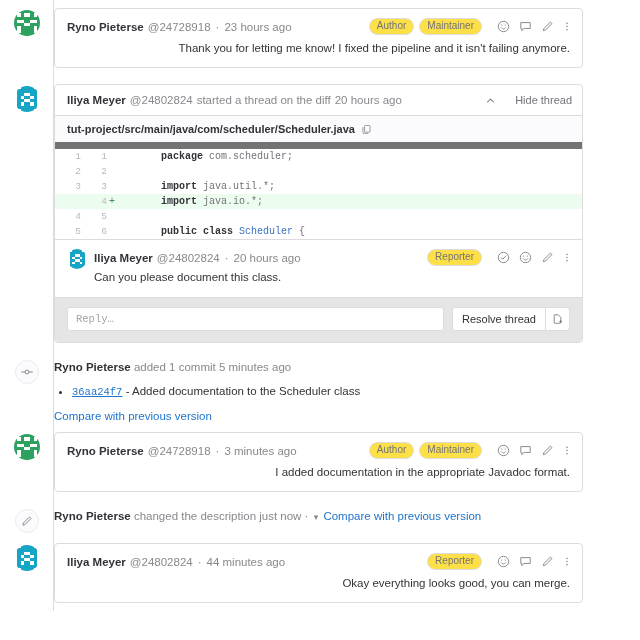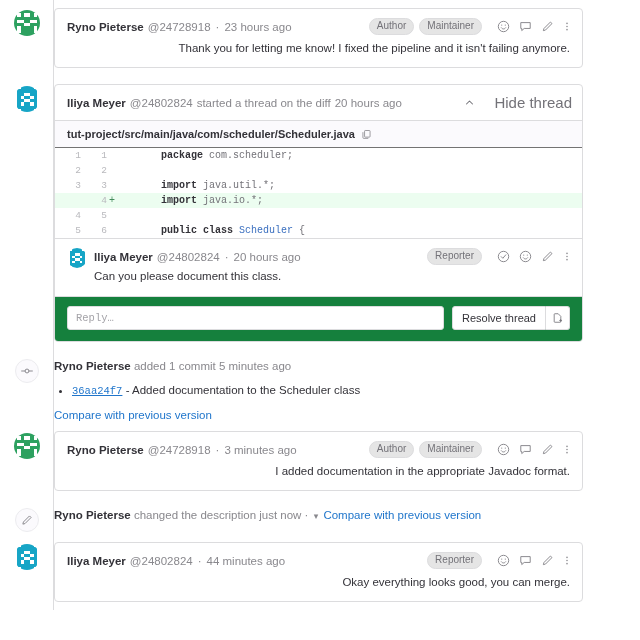--- a/index.html
+++ b/index.html
@@ -118,21 +118,21 @@
 
   .badges { display: flex; align-items: center; gap: 5px; }
   .badge {
     border: 1px solid #dcdcde;
     border-radius: 10px;
     color: #737278;
     font-size: 10px;
     padding: 1px 7px 2px;
     line-height: 12px;
     white-space: nowrap;
-    background: #e5e5e5;
+    background: #fde047;
   }
 
   .actions {
     display: flex;
     align-items: center;
     gap: 8px;
     margin-left: 10px;
     color: #89888d;
   }
   .act {
@@ -168,31 +168,31 @@
     align-items: center;
     padding: 9px 10px 9px 12px;
     gap: 4px;
     border-bottom: 1px solid #dcdcde;
   }
   .hide-thread {
     display: flex;
     align-items: center;
     gap: 20px;
     color: #737278;
-    font-size: 15px;
+    font-size: 11px;
     white-space: nowrap;
   }
   .hide-thread svg { width: 9px; height: 9px; display:block; }
 
   .file-head {
     display: flex;
     align-items: center;
     gap: 6px;
     background: #fbfafd;
-    border-bottom: 1px solid #737373;
+    border-bottom: 7px solid #737373;
     padding: 7px 12px;
   }
   .file-path {
     font-weight: bold;
     font-size: 11px;
     color: #333238;
   }
   .copy-ico { color: #89888d; display:flex; }
   .copy-ico svg { width: 11px; height: 11px; display:block; }
 
@@ -253,21 +253,21 @@
     padding: 3px 0 8px 0;
     line-height: 16px;
   }
 
   .reply-bar {
     display: flex;
     align-items: flex-start;
     gap: 8px;
     padding: 9px 12px 11px 12px;
     border-top: 1px solid #dcdcde;
-    background: #15803d;
+    background: #e5e5e5;
   }
   .reply-input {
     flex: 1 1 auto;
     height: 22px;
     border: 1px solid #dcdcde;
     border-radius: 3px;
     background: #fff;
     display: flex;
     align-items: center;
     padding: 0 8px;

